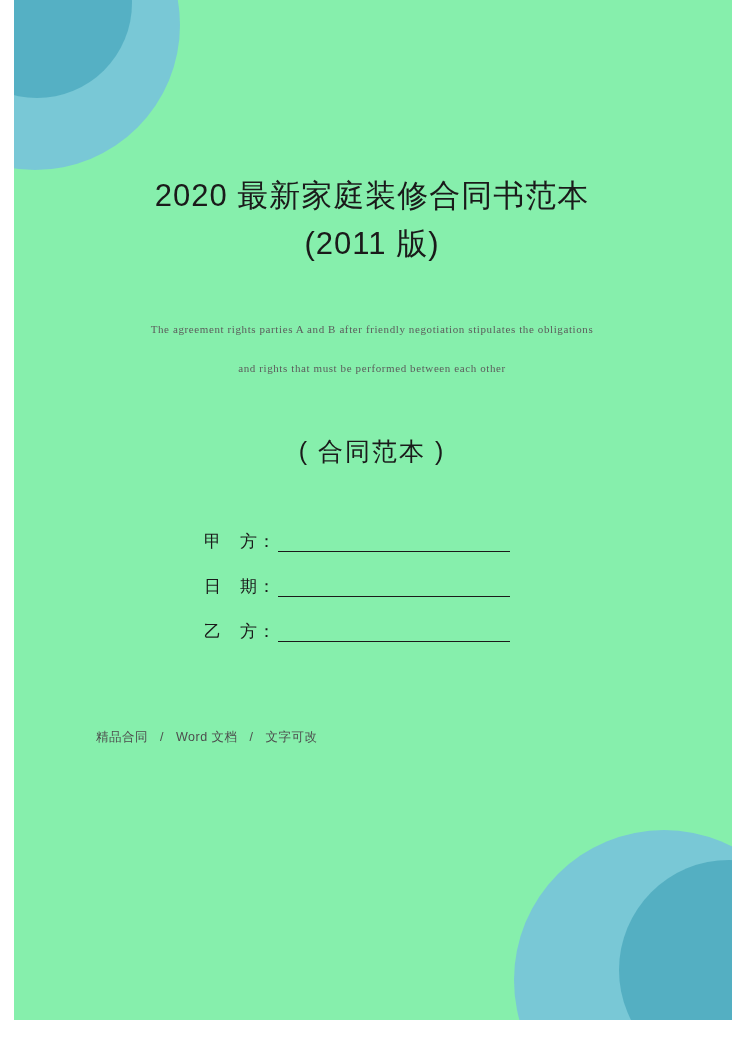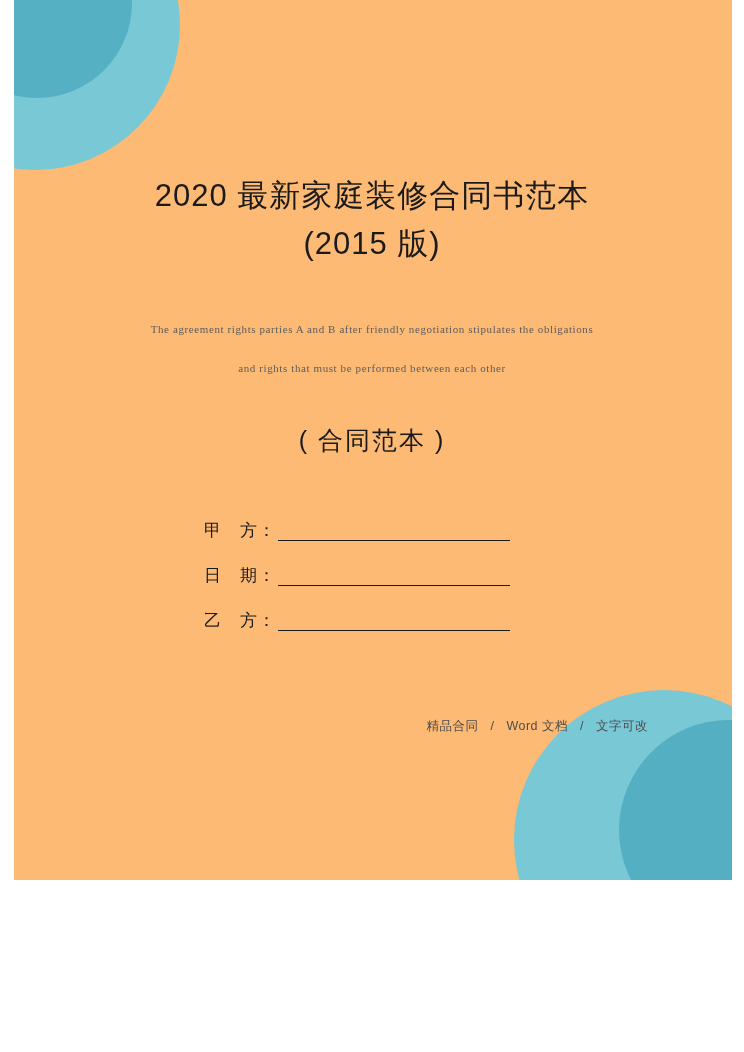--- a/index.html
+++ b/index.html
@@ -9,22 +9,22 @@
   }
   body {
     width: 744px;
     height: 1052px;
     font-family: "Liberation Sans", sans-serif;
     overflow: hidden;
   }
   .page {
     position: relative;
     width: 744px;
-    height: 880px;
-    background: #fdba74;
+    height: 1020px;
+    background: #86efac;
     overflow: hidden;
   }
   
   .deco {
     position: absolute;
     pointer-events: none;
   }
   .tl-big {
     left: -110px;
     top: -120px;
@@ -95,21 +95,21 @@
     margin: 42px auto 0;
     width: 460px;
     font-family: "Liberation Serif", serif;
     font-size: 11px;
     line-height: 39px;
     color: #5c5c5c;
     text-align: center;
     letter-spacing: 0.6px;
   }
   .kind {
-    margin: 34px 0 0;
+    margin: 45px 0 0;
     font-size: 25px;
     line-height: 36px;
     color: #1a1a1a;
     text-align: center;
     letter-spacing: 2px;
   }
   .fields {
     margin: 62px 0 0;
     padding-left: 108px;
   }
@@ -126,21 +126,21 @@
     white-space: nowrap;
   }
   .field-line {
     width: 232px;
     border-bottom: 1px solid #1a1a1a;
     height: 18px;
     margin-left: 2px;
   }
   .footer {
     margin-top: 86px;
-    text-align: right;
+    text-align: left;
     font-size: 12.5px;
     color: #4d4d4d;
     letter-spacing: 0.5px;
   }
   .footer span {
     display: inline-block;
   }
   .footer .sep {
     margin: 0 8px;
     color: #4d4d4d;
@@ -156,21 +156,21 @@
   <div class="deco tl-mask"></div>
 
   <div class="deco br-big"></div>
   <div class="deco br-small"></div>
   <div class="deco br-mask"></div>
 
   <div class="content">
 
     <h1 class="title">
       <span>2020 最新家庭装修合同书范本</span><br>
-      <span>(2015 版)</span>
+      <span>(2011 版)</span>
     </h1>
 
     <div class="subtitle-en">
       <span>The agreement rights parties A and B after friendly negotiation stipulates the</span>
       <span>obligations and rights that must be performed between each other</span>
     </div>
 
     <div class="kind">( 合同范本 )</div>
 
     <div class="fields">

